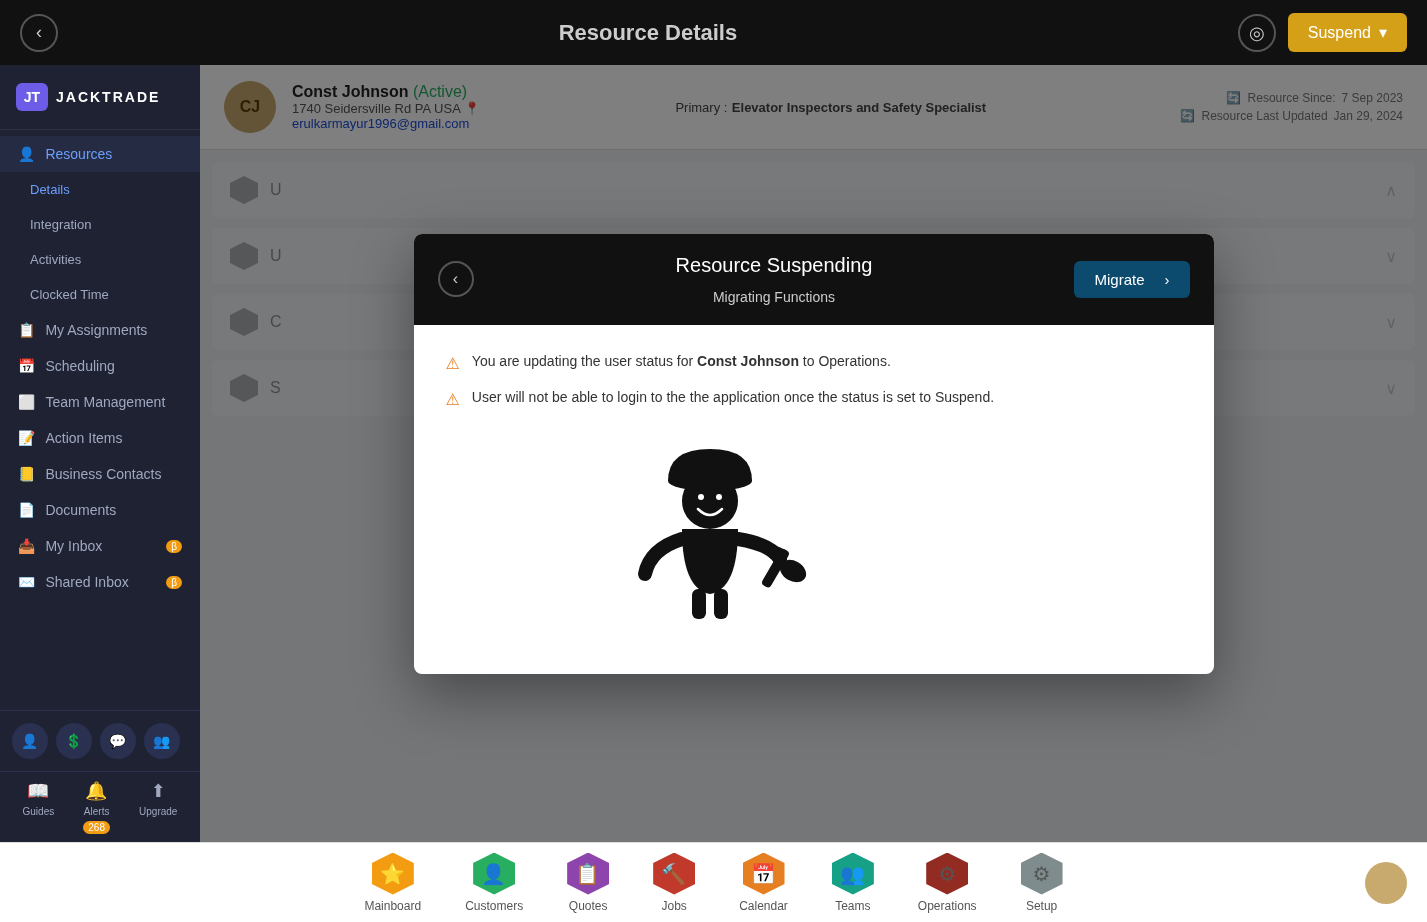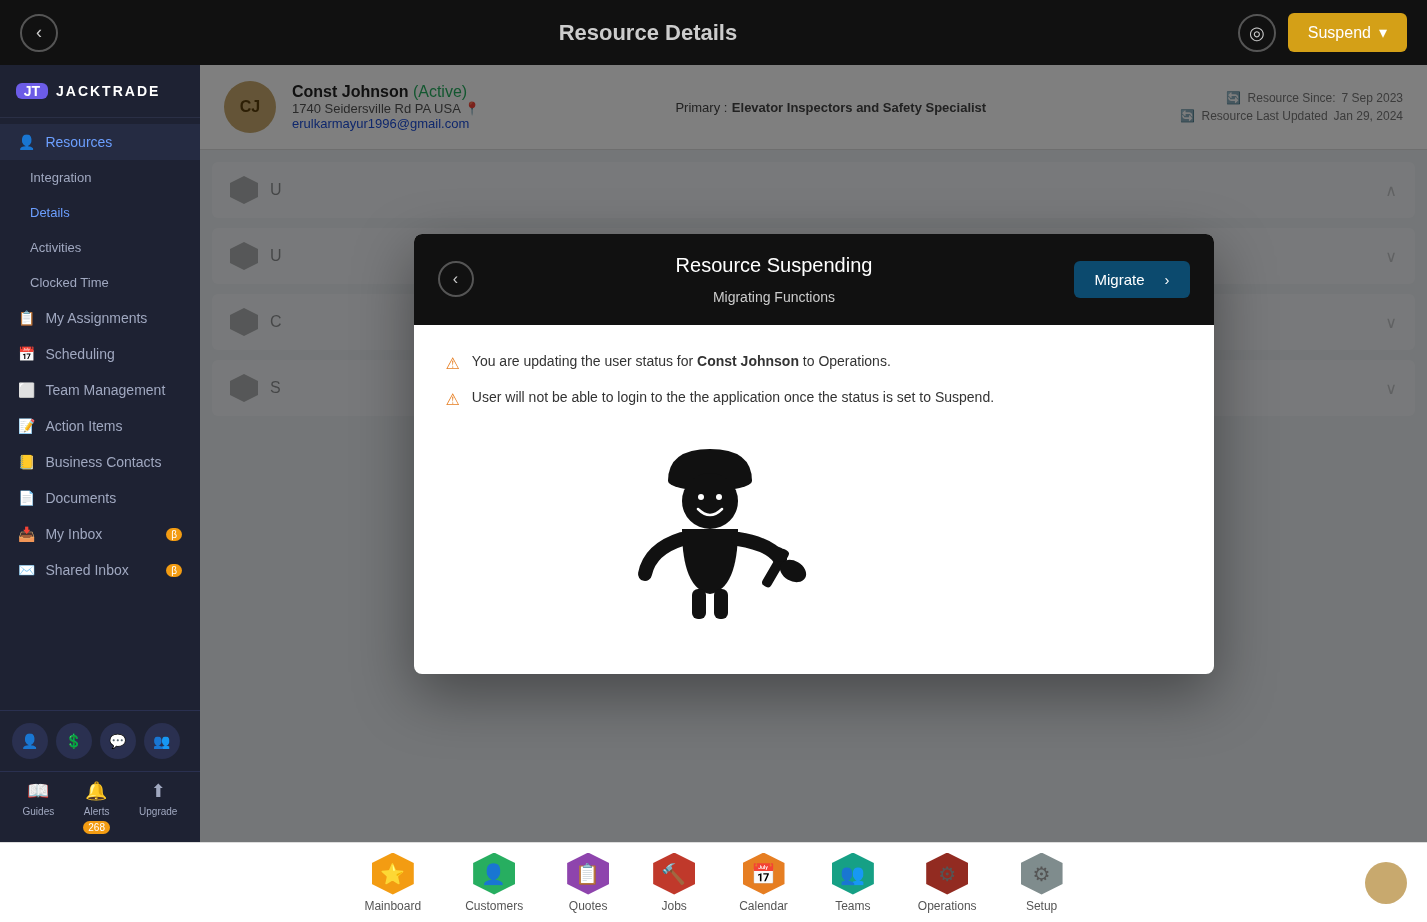--- a/index.html
+++ b/index.html
@@ -63,21 +63,21 @@
     }
     .sidebar-logo {
       background: #1e2233;
       padding: 18px 16px;
       border-bottom: 1px solid #2a2f45;
       display: flex;
       align-items: center;
       gap: 8px;
     }
     .logo-icon {
-      width: 32px; height: 16px;
+      width: 32px; height: 28px;
       background: #6c5ce7;
       border-radius: 6px;
       display: flex; align-items: center; justify-content: center;
       color: #fff; font-weight: bold; font-size: 14px;
     }
     .logo-text { color: #fff; font-size: 14px; font-weight: 600; letter-spacing: 2px; }
     .sidebar-section { padding: 6px 0; }
     .sidebar-item {
       padding: 10px 18px;
       color: #a0a8c0;
@@ -331,25 +331,25 @@
     <div class="sidebar-logo">
       <div class="logo-icon">JT</div>
       <span class="logo-text">JACKTRADE</span>
     </div>
 
     <div class="sidebar-section">
       <div class="sidebar-item active">
         <span>👤</span>
         <span>Resources</span>
       </div>
+      <div class="sidebar-item sub active-sub">
+        <span>Details</span>
+      </div>
       <div class="sidebar-item sub">
         <span>Integration</span>
-      </div>
-      <div class="sidebar-item sub active-sub">
-        <span>Details</span>
       </div>
       <div class="sidebar-item sub">
         <span>Activities</span>
       </div>
       <div class="sidebar-item sub">
         <span>Clocked Time</span>
       </div>
       <div class="sidebar-item">
         <span>📋</span>
         <span>My Assignments</span>

